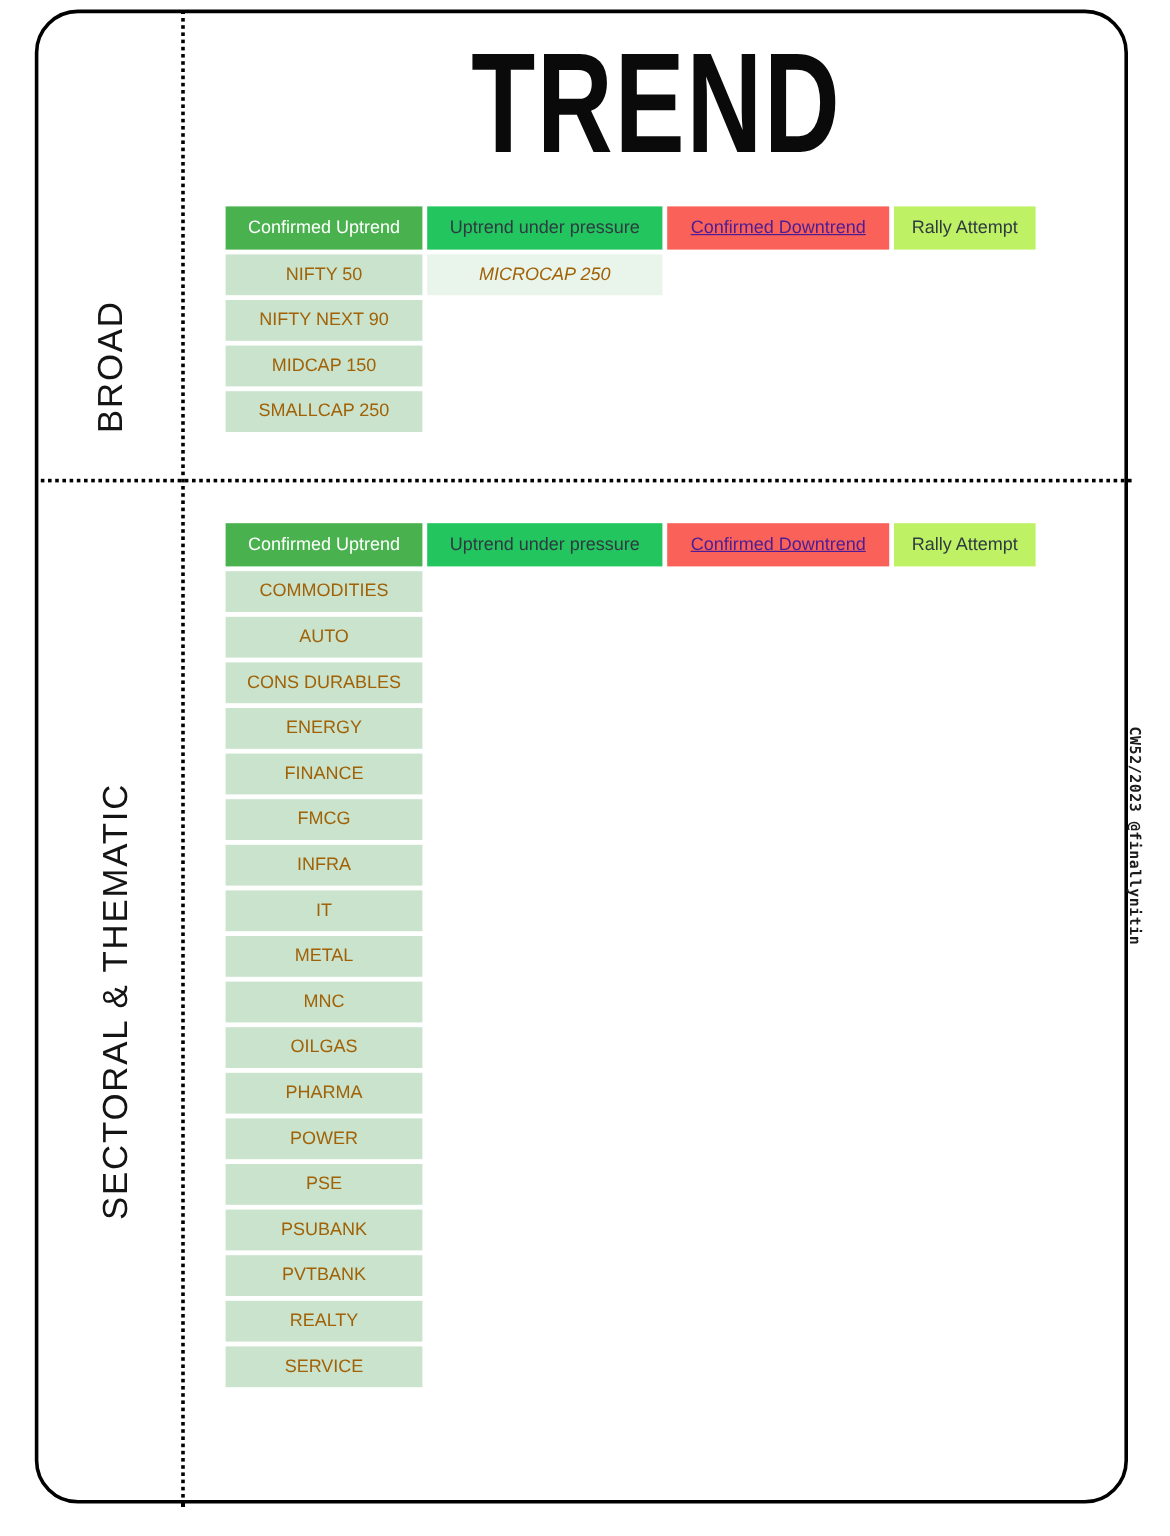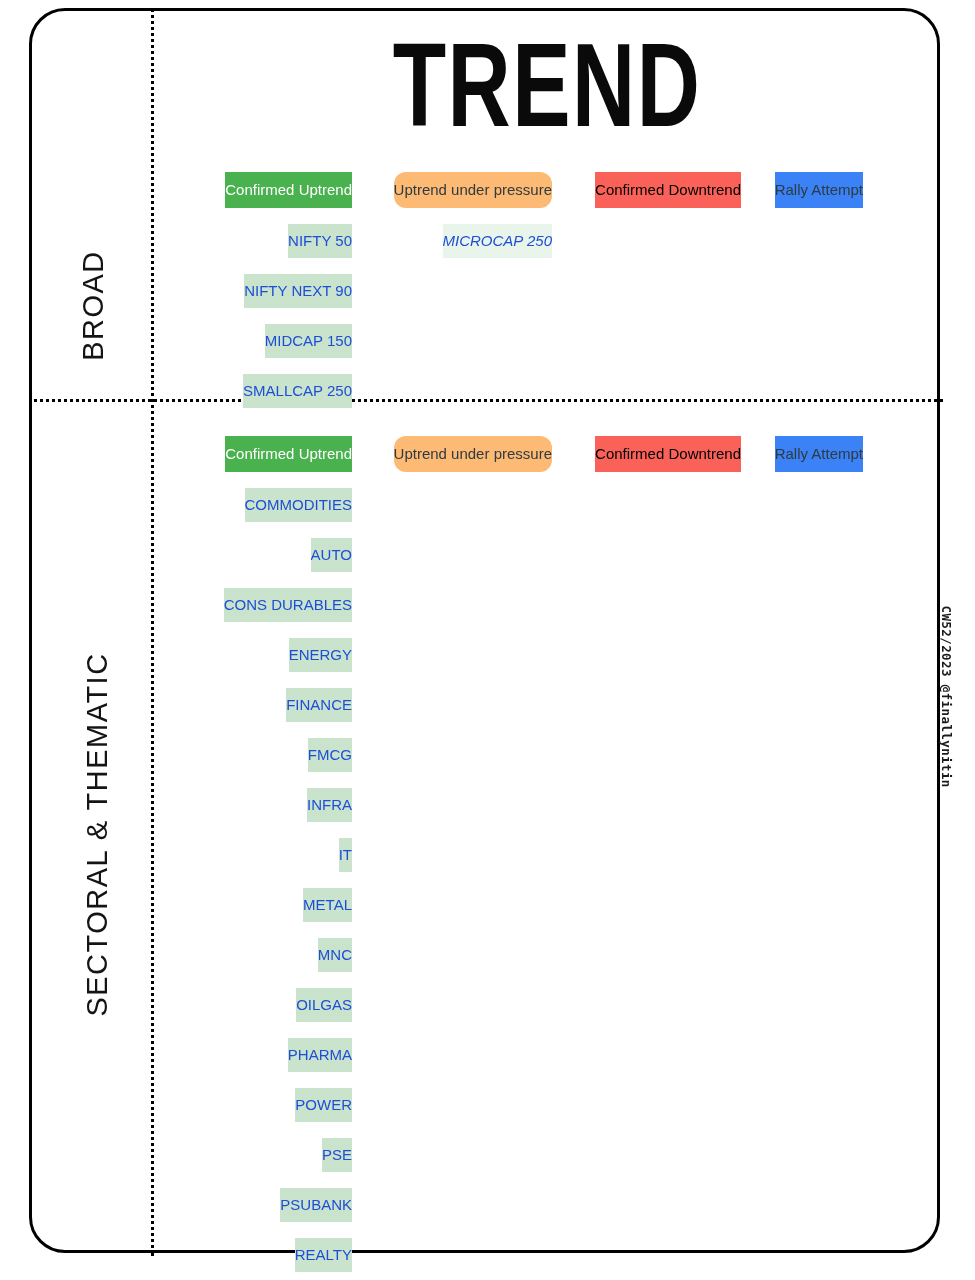--- a/index.html
+++ b/index.html
@@ -108,46 +108,46 @@
 
   
   .grid {
     position: absolute;
     display: flex;
     gap: 4px;
   }
   #grid-broad  { left: 188px; top: 172px; }
   #grid-sector { left: 188px; top: 436px; }
 
-  .col { display: flex; flex-direction: column; gap: 16px; align-items: flex-end; }
+  .col { display: flex; flex-direction: column; gap: 4px; }
   .col.w1 { width: 164px; }
   .col.w2 { width: 196px; }
   .col.w3 { width: 185px; }
   .col.w4 { width: 118px; }
 
   .hdr {
     height: 36px;
     line-height: 36px;
     text-align: center;
     font-size: 15px;
     font-family: "Liberation Sans", sans-serif;
     white-space: nowrap;
     overflow: hidden;
   }
   .hdr.up      { background: #49b14e; color: #ffffff; }
-  .hdr.uup     { background: #fdba74; color: #2f3a41; border-radius: 12px; }
-  .hdr.down    { background: #fa6259; color: #000000; }
-  .hdr.rally   { background: #3b82f6; color: #2f3a41; }
+  .hdr.uup     { background: #22c55e; color: #2f3a41; }
+  .hdr.down    { background: #fa6259; color: #4c1d95; text-decoration: underline; }
+  .hdr.rally   { background: #bef264; color: #2f3a41; }
 
   .cell {
     height: 34px;
     line-height: 34px;
     text-align: center;
     font-size: 15px;
-    color: #1d4ed8;
+    color: #a16207;
     font-family: "Liberation Sans", sans-serif;
     white-space: nowrap;
     overflow: hidden;
   }
   .cell.up    { background: #c9e3cc; }
   .cell.uup   { background: #e9f4ea; font-style: italic; }
 </style>
 </head>
 <body>
 
@@ -193,20 +193,21 @@
     <div class="cell up">FMCG</div>
     <div class="cell up">INFRA</div>
     <div class="cell up">IT</div>
     <div class="cell up">METAL</div>
     <div class="cell up">MNC</div>
     <div class="cell up">OILGAS</div>
     <div class="cell up">PHARMA</div>
     <div class="cell up">POWER</div>
     <div class="cell up">PSE</div>
     <div class="cell up">PSUBANK</div>
+    <div class="cell up">PVTBANK</div>
     <div class="cell up">REALTY</div>
     <div class="cell up">SERVICE</div>
   </div>
   <div class="col w2">
     <div class="hdr uup">Uptrend under pressure</div>
   </div>
   <div class="col w3">
     <div class="hdr down">Confirmed Downtrend</div>
   </div>
   <div class="col w4">

